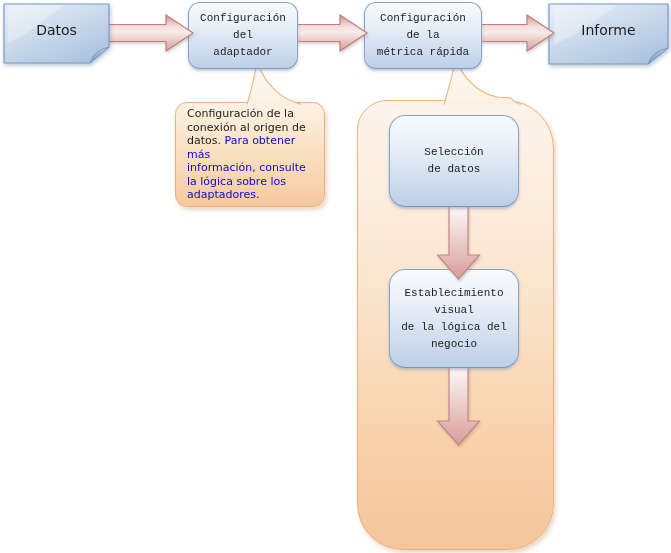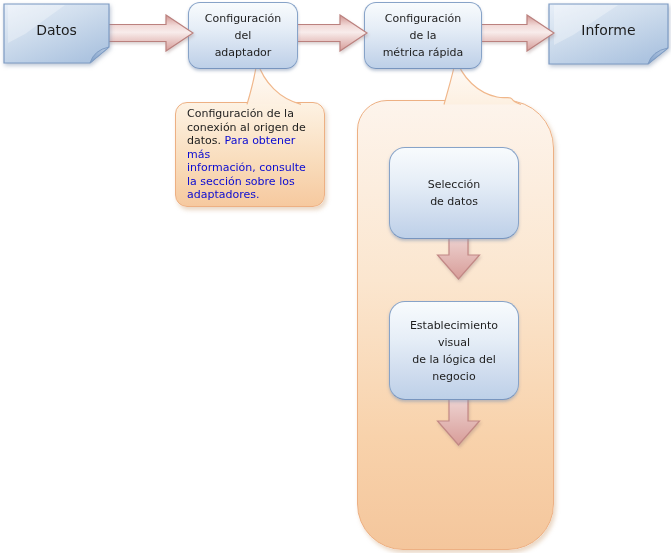--- a/index.html
+++ b/index.html
@@ -7,23 +7,24 @@
     position:relative;width:671px;height:553px;background:#ffffff;overflow:hidden;
     font-family:"DejaVu Sans","Liberation Sans",sans-serif;color:#1d1d1d;
   }
   
   .bluebox{
     position:absolute;display:flex;align-items:center;justify-content:center;
     text-align:center;font-size:11px;line-height:17px;white-space:pre-line;
     background:linear-gradient(180deg,#f8fbfd 0%,#e6eef7 38%,#ccdaed 78%,#bdd0e8 100%);
     border:1.4px solid #87a3c8;border-bottom-color:#7895be;
     box-shadow:0 2px 3px rgba(130,150,180,.5);
+    font-family:Liberation Mono, monospace;
   }
   .round12{border-radius:12px;}
-  .round16{border-radius:16px;margin-top:32px;}
+  .round16{border-radius:16px;}
   
   .doc{position:absolute;}
   .doc svg{position:absolute;left:0;top:0;filter:drop-shadow(1px 2px 2px rgba(120,140,170,.5));}
   .doc .lbl{
     position:absolute;left:0;top:0;right:0;bottom:8px;display:flex;align-items:center;justify-content:center;
     font-size:14px;white-space:pre-line;text-align:center;
   }
   
   .bigcontainer{
     position:absolute;left:357px;top:100px;width:195px;height:448px;
@@ -53,21 +54,21 @@
 <div class="canvas">
 
   <div class="bigcontainer"></div>
 
   <div class="callout">
     <span class="black">Configuración de la
 conexión al origen de
 datos.</span>
     <span class="link">Para obtener más
 información, consulte
-la sección sobre los
+la lógica sobre los
 adaptadores.</span>
   </div>
 
   <svg class="tail z2" style="left:240px;top:55px" width="70" height="50" viewBox="0 0 70 50">
     <defs>
       <linearGradient id="tg1" x1="0" y1="0" x2="0" y2="1">
         <stop offset="0" stop-color="#fefcfa"></stop>
           <stop offset="1" stop-color="#fdf0e1"></stop>
       </linearGradient>
     </defs>

